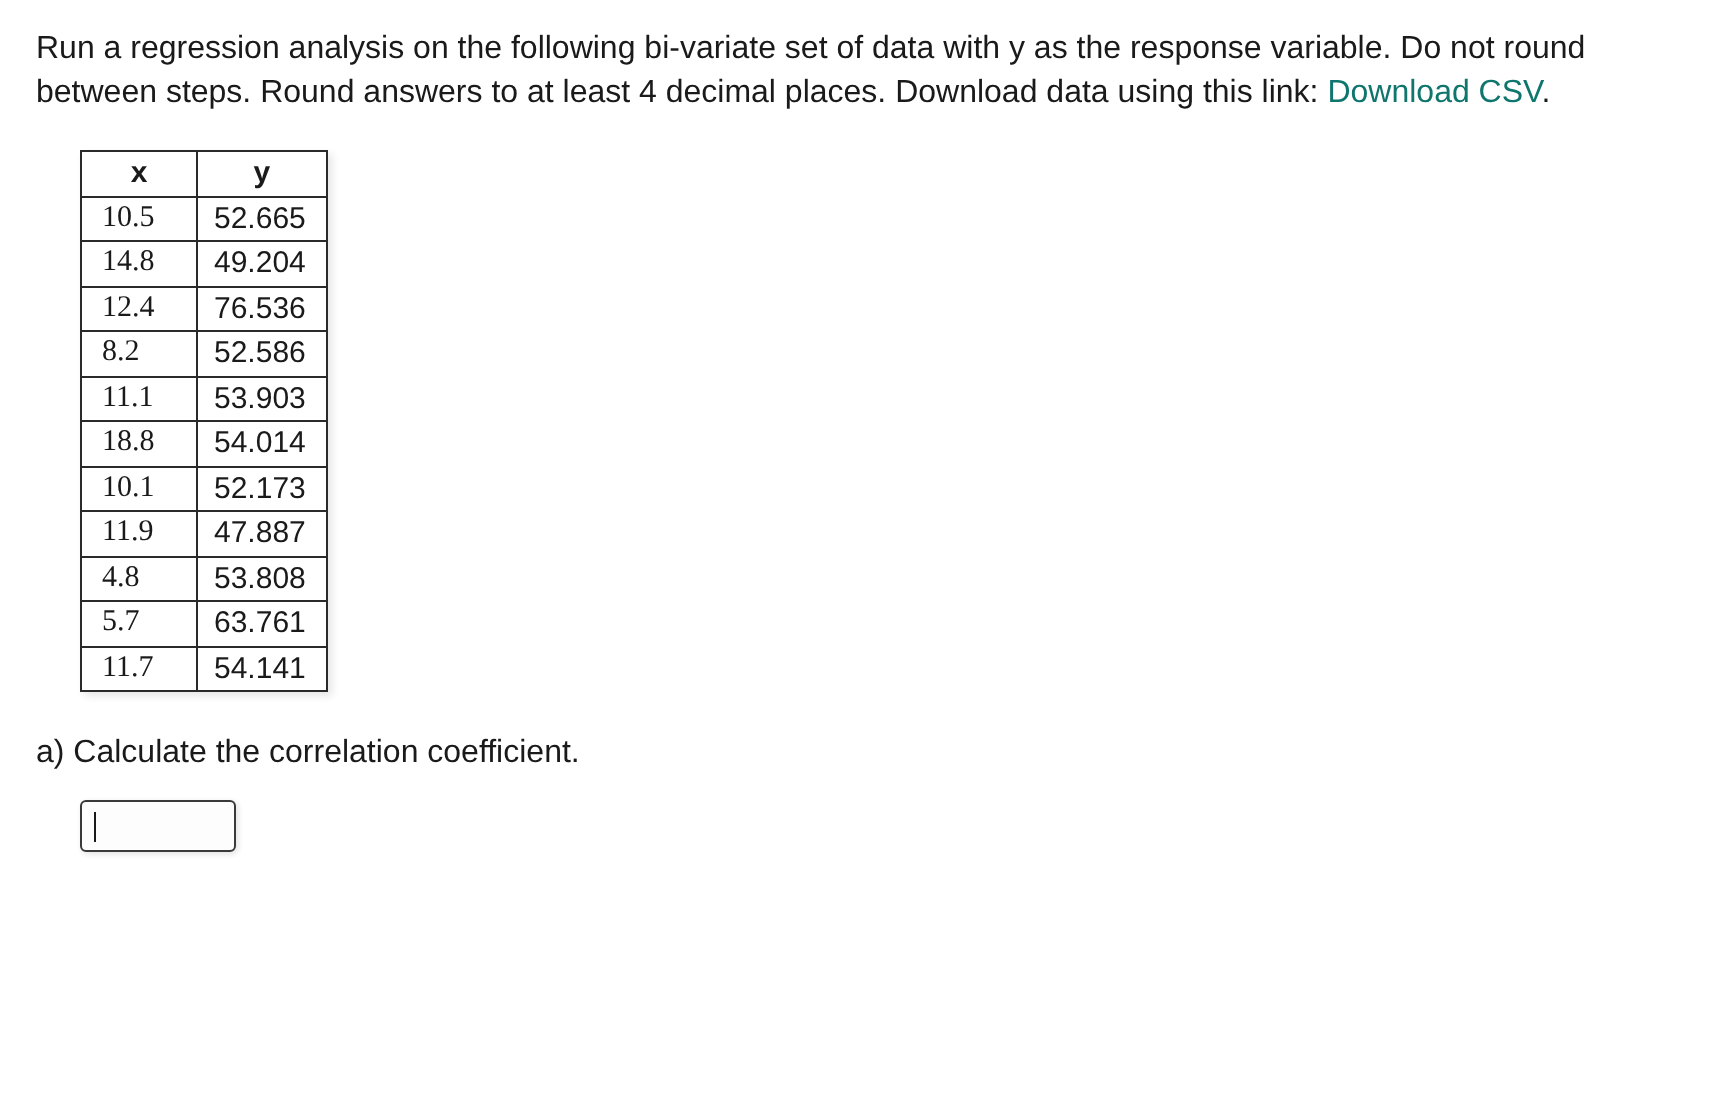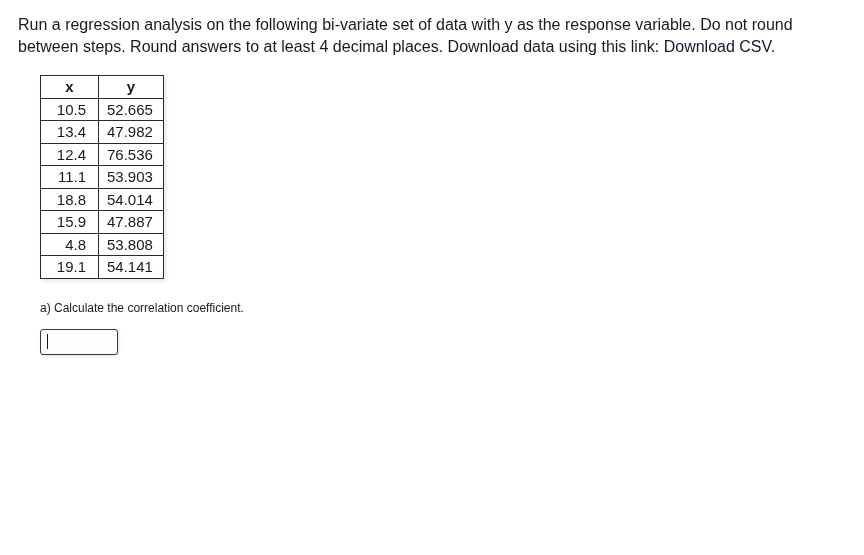--- a/index.html
+++ b/index.html
@@ -16,21 +16,21 @@
       color: #1a1a1a;
       position: relative;
     }
     .question-text {
       font-size: 16px;
       line-height: 1.35;
       margin-bottom: 18px;
       font-weight: 500;
     }
     .link {
-      color: #0f172a;
+      color: #0f766e;
       text-decoration: none;
     }
     .data-table {
       border-collapse: collapse;
       margin-left: 22px;
       margin-bottom: 22px;
       box-shadow: 2px 2px 4px rgba(0,0,0,0.1);
     }
     .data-table th,
     .data-table td {
@@ -39,30 +39,31 @@
       font-size: 15px;
       text-align: center;
       font-weight: 500;
       min-width: 58px;
       line-height: 1.3;
     }
     .data-table th {
       font-weight: 700;
     }
     .data-table td.x-col {
-      text-align: right;
+      text-align: left;
       padding-right: 12px;
+      font-family: Liberation Serif, serif;
     }
     .data-table td.y-col {
       text-align: right;
       padding-left: 8px;
     }
     .part-label {
-      font-size: 12px;
-      margin-left: 22px;
+      font-size: 16px;
+      margin-left: 0;
       margin-bottom: 14px;
       font-weight: 500;
     }
     .answer-box {
       margin-left: 22px;
       width: 78px;
       height: 26px;
       border: 1.5px solid #3a3a3a;
       border-radius: 3px;
       background: #fdfdfd;
@@ -91,45 +92,57 @@
       <th>x</th>
       <th>y</th>
     </tr>
   </thead>
   <tbody>
       <tr>
         <td class="x-col">10.5</td>
         <td class="y-col">52.665</td>
       </tr>
       <tr>
-        <td class="x-col">13.4</td>
-        <td class="y-col">47.982</td>
+        <td class="x-col">14.8</td>
+        <td class="y-col">49.204</td>
       </tr>
       <tr>
         <td class="x-col">12.4</td>
         <td class="y-col">76.536</td>
+      </tr>
+      <tr>
+        <td class="x-col">8.2</td>
+        <td class="y-col">52.586</td>
       </tr>
       <tr>
         <td class="x-col">11.1</td>
         <td class="y-col">53.903</td>
       </tr>
       <tr>
         <td class="x-col">18.8</td>
         <td class="y-col">54.014</td>
       </tr>
       <tr>
-        <td class="x-col">15.9</td>
+        <td class="x-col">10.1</td>
+        <td class="y-col">52.173</td>
+      </tr>
+      <tr>
+        <td class="x-col">11.9</td>
         <td class="y-col">47.887</td>
       </tr>
       <tr>
         <td class="x-col">4.8</td>
         <td class="y-col">53.808</td>
       </tr>
       <tr>
-        <td class="x-col">19.1</td>
+        <td class="x-col">5.7</td>
+        <td class="y-col">63.761</td>
+      </tr>
+      <tr>
+        <td class="x-col">11.7</td>
         <td class="y-col">54.141</td>
       </tr>
     </tbody>
 </table>
 
 <div class="part-label">a) Calculate the correlation coefficient.</div>
 
 <div class="answer-box">
   <span class="cursor"></span>
 </div>

